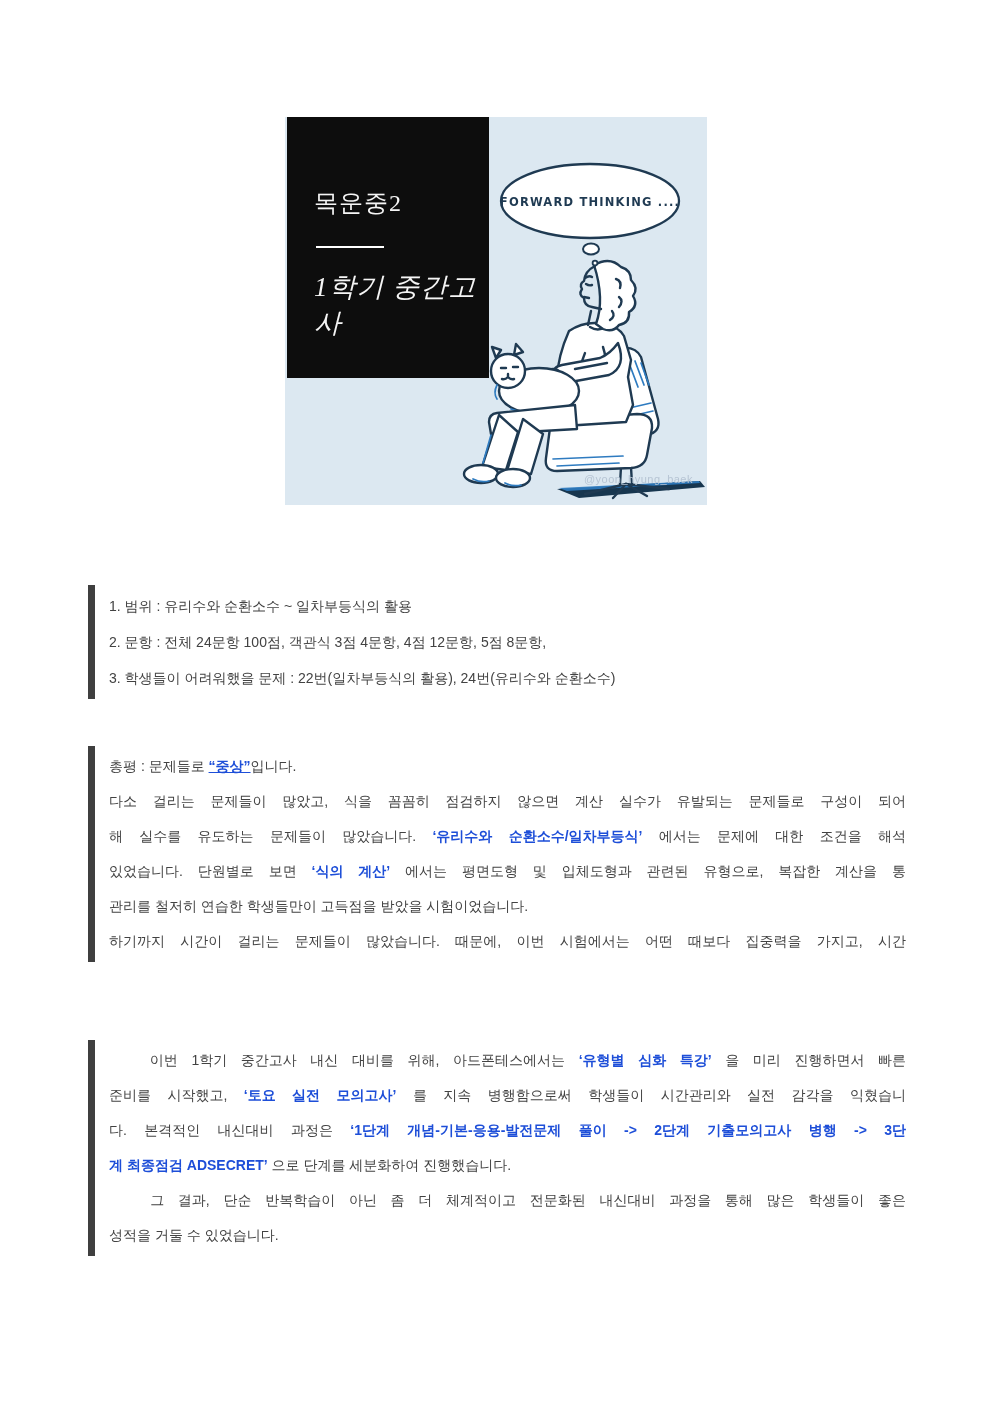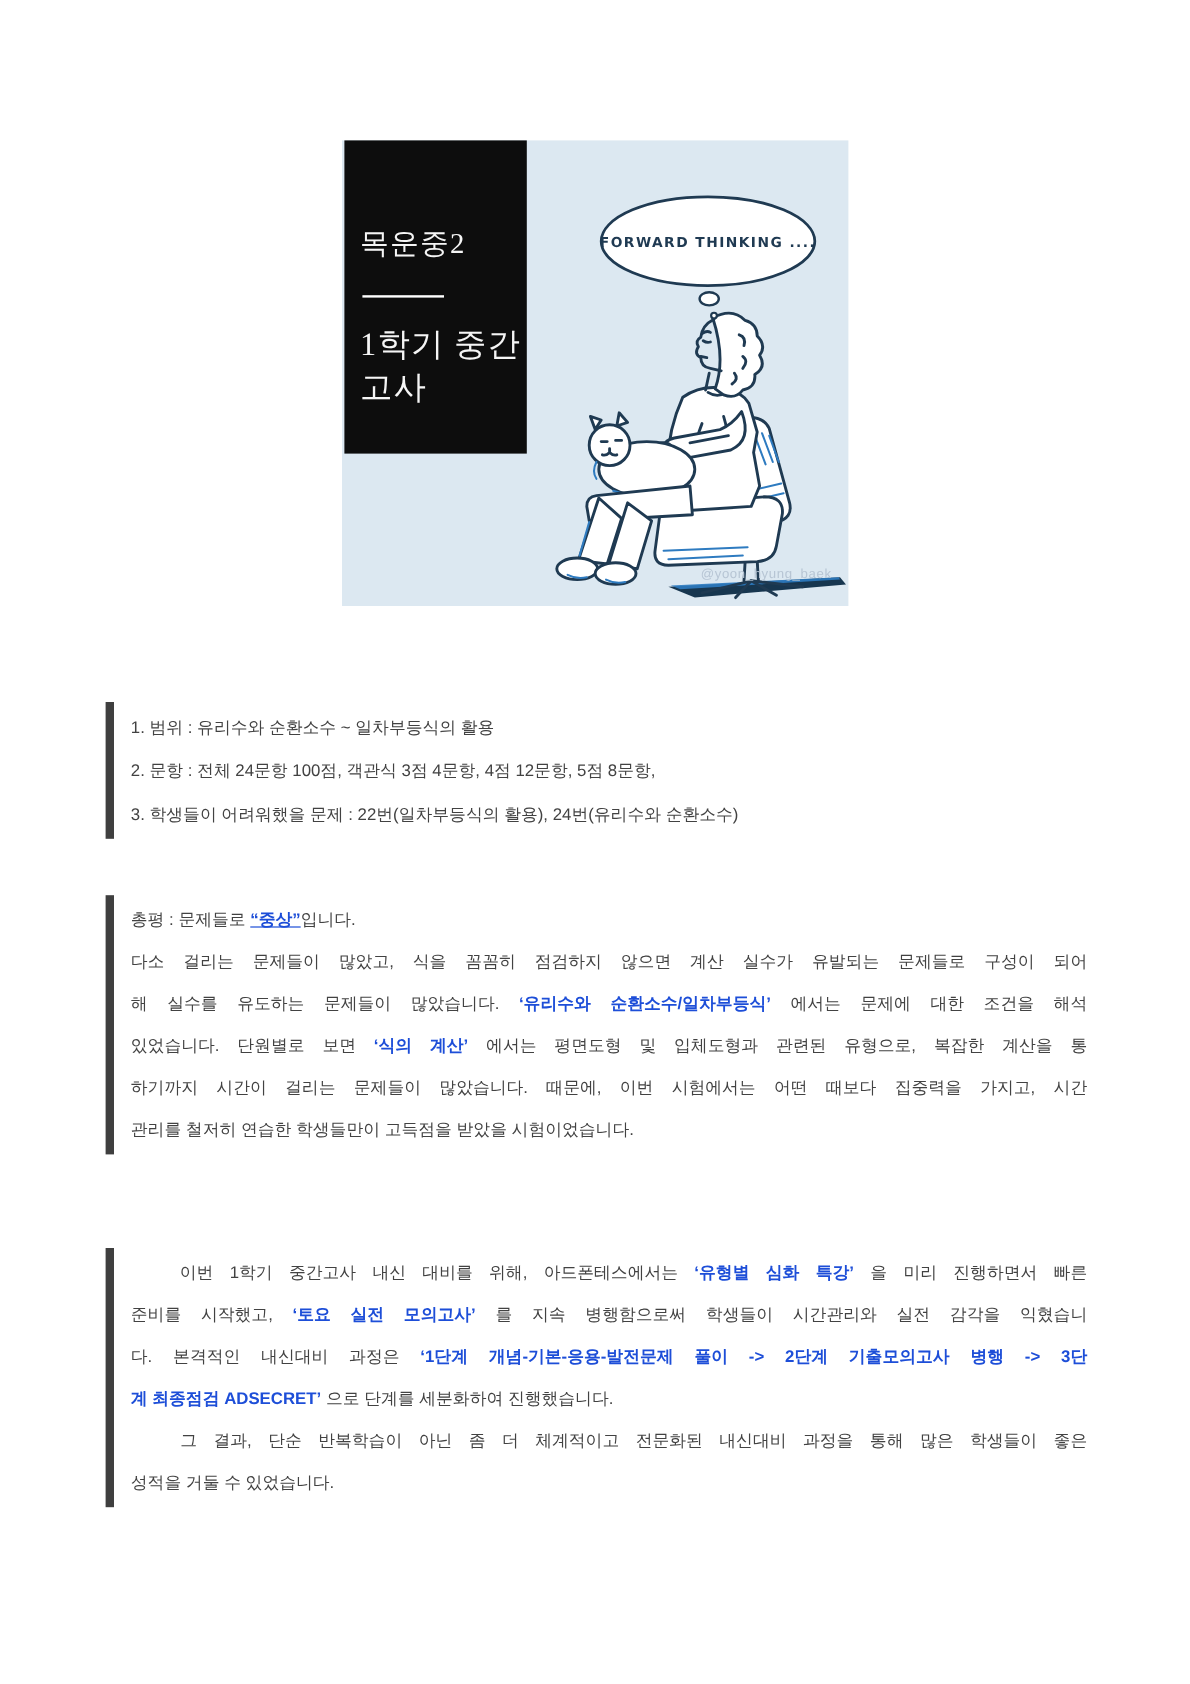--- a/index.html
+++ b/index.html
@@ -5,27 +5,27 @@
   html,body { margin:0; padding:0; background:#ffffff; }
   .page {
     position:relative; width:992px; height:1403px; background:#ffffff;
     font-family:"Liberation Sans","DejaVu Sans",sans-serif; overflow:hidden;
   }
 
   
   .hero { position:absolute; left:285px; top:117px; width:422px; height:388px;
           background:#dce8f1; }
   .hero-panel {
-    position:absolute; left:2px; top:0; width:152px; height:261px;
+    position:absolute; left:2px; top:0; width:202px; height:261px;
     background:#0d0d0d; color:#f5f5f5; box-sizing:border-box;
-    padding:70px 0 0 13px; font-family:"Liberation Serif","DejaVu Serif",serif;
+    padding:70px 0 0 27px; font-family:"Liberation Serif","DejaVu Serif",serif;
   }
   .hero-school { font-size:24px; letter-spacing:1px; }
   .hero-divider { width:68px; height:2px; background:#ffffff; margin:27px 0 21px 2px; }
-  .hero-exam { font-size:27px; letter-spacing:1px; }
+  .hero-exam { font-size:27px; letter-spacing:1px;font-style:italic; }
   .hero-svg { position:absolute; left:0; top:0; width:422px; height:388px; }
   .watermark { position:absolute; right:14px; bottom:20px; font-size:11px;
                color:#b7c5d4; letter-spacing:0.5px;margin-top:41px; }
 
   
   .sec {
     position:absolute; left:88px; width:818px; box-sizing:border-box;
     border-left:7px solid #3f3f3f; padding:3px 0 3px 14px;
     color:#424242; font-size:14px;
   }
@@ -151,22 +151,22 @@
       <div class="tline left"><span>1. 범위 : 유리수와 순환소수 ~ 일차부등식의 활용</span></div>
       <div class="tline left"><span>2. 문항 : 전체 24문항 100점, 객관식 3점 4문항, 4점 12문항, 5점 8문항,</span></div>
       <div class="tline left"><span>3. 학생들이 어려워했을 문제 : 22번(일차부등식의 활용), 24번(유리수와 순환소수)</span></div>
     </div>
 
   <div class="sec sec-review">
       <div class="tline left"><span>총평 : 문제들로 </span><span class="b u">“중상”</span><span>입니다.</span></div>
       <div class="tline"><span>다소 걸리는 문제들이 많았고, 식을 꼼꼼히 점검하지 않으면 계산 실수가 유발되는 문제들로 구성이 되어</span></div>
       <div class="tline"><span>해 실수를 유도하는 문제들이 많았습니다. </span><span class="b">‘유리수와 순환소수/일차부등식’</span><span> 에서는 문제에 대한 조건을 해석</span></div>
       <div class="tline"><span>있었습니다. 단원별로 보면 </span><span class="b">‘식의 계산’</span><span> 에서는 평면도형 및 입체도형과 관련된 유형으로, 복잡한 계산을 통</span></div>
+      <div class="tline left"><span>관리를 철저히 연습한 학생들만이 고득점을 받았을 시험이었습니다.</span></div>
       <div class="tline"><span>하기까지 시간이 걸리는 문제들이 많았습니다. 때문에, 이번 시험에서는 어떤 때보다 집중력을 가지고, 시간</span></div>
-      <div class="tline left"><span>관리를 철저히 연습한 학생들만이 고득점을 받았을 시험이었습니다.</span></div>
     </div>
 
   <div class="sec sec-prep">
       <div class="tline"><span>&nbsp;&nbsp;&nbsp;이번 1학기 중간고사 내신 대비를 위해, 아드폰테스에서는 </span><span class="b">‘유형별 심화 특강’</span><span> 을 미리 진행하면서 빠른</span></div>
       <div class="tline"><span>준비를 시작했고, </span><span class="b">‘토요 실전 모의고사’</span><span> 를 지속 병행함으로써 학생들이 시간관리와 실전 감각을 익혔습니</span></div>
       <div class="tline"><span>다. 본격적인 내신대비 과정은 </span><span class="b">‘1단계 개념-기본-응용-발전문제 풀이 -&gt; 2단계 기출모의고사 병행 -&gt; 3단</span></div>
       <div class="tline left"><span class="b">계 최종점검 ADSECRET’</span><span> 으로 단계를 세분화하여 진행했습니다.</span></div>
       <div class="tline"><span>&nbsp;&nbsp;&nbsp;그 결과, 단순 반복학습이 아닌 좀 더 체계적이고 전문화된 내신대비 과정을 통해 많은 학생들이 좋은</span></div>
       <div class="tline left"><span>성적을 거둘 수 있었습니다.</span></div>
     </div>

